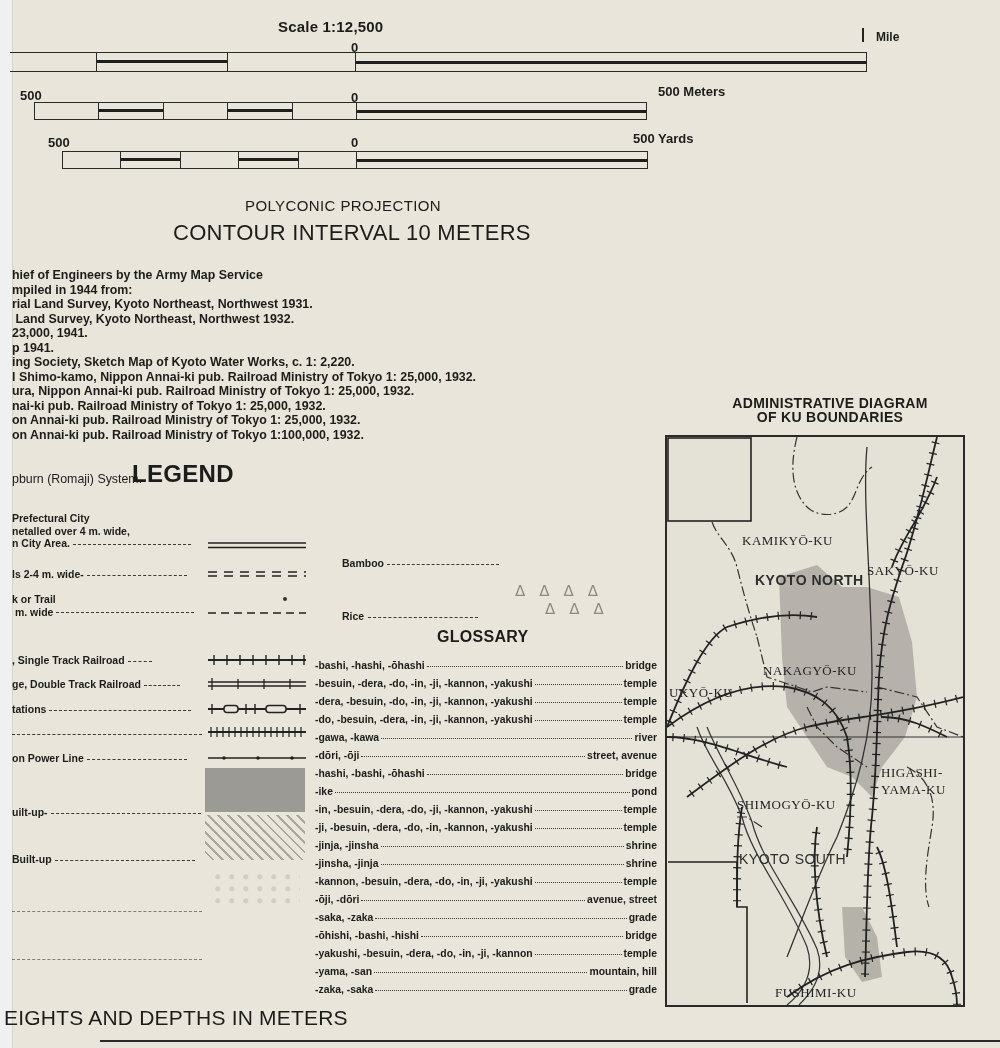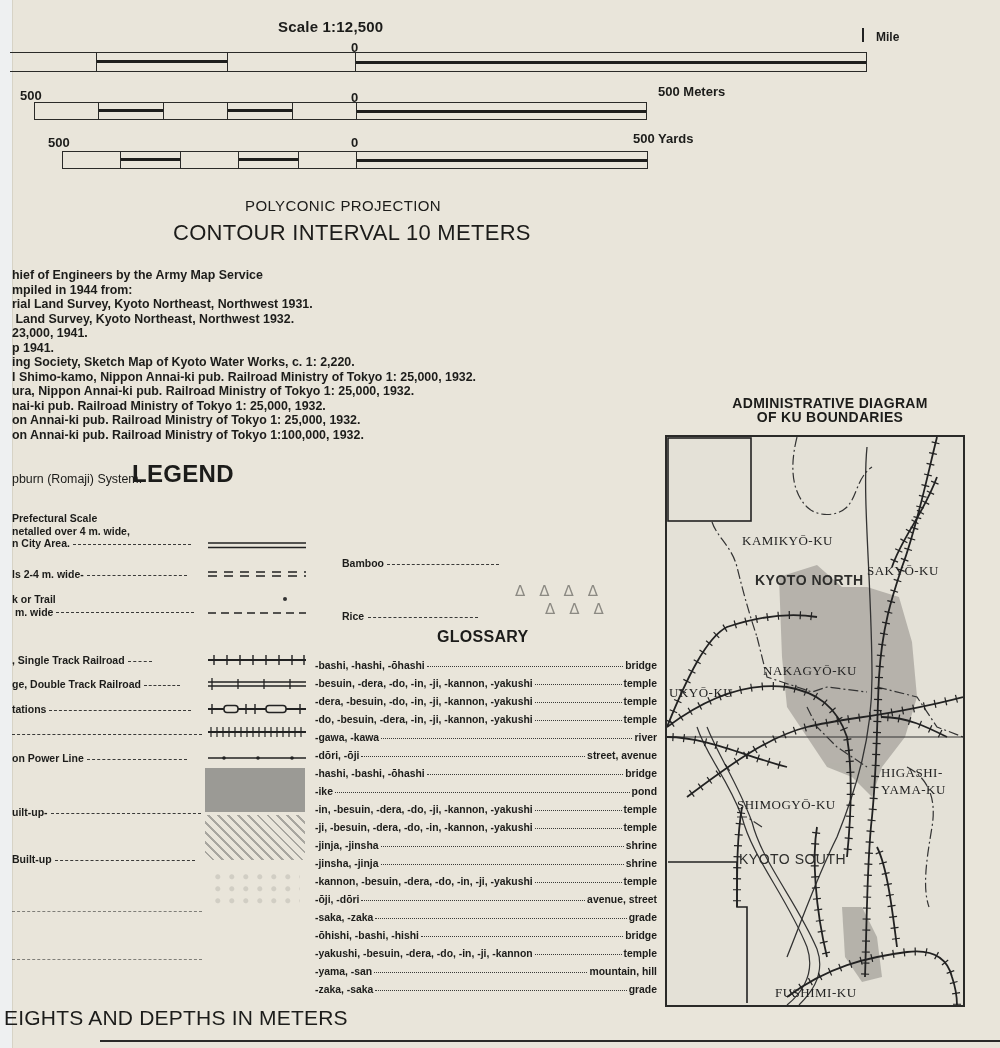--- a/index.html
+++ b/index.html
@@ -107,21 +107,21 @@
   <div>ura, Nippon Annai-ki pub. Railroad Ministry of Tokyo 1: 25,000, 1932.</div>
   <div>nai-ki pub. Railroad Ministry of Tokyo 1: 25,000, 1932.</div>
   <div>on Annai-ki pub. Railroad Ministry of Tokyo 1: 25,000, 1932.</div>
   <div>on Annai-ki pub. Railroad Ministry of Tokyo 1:100,000, 1932.</div>
 </div>
 <div class="abs hepburn">pburn (Romaji) System.</div>
 
 <div class="abs legend-title">LEGEND</div>
 
 <div class="abs legend-item" style="left:12px;top:512px">
-  <div>Prefectural Scale</div>
+  <div>Prefectural City</div>
   <div>netalled over 4 m. wide,</div>
   <div><span>n City Area.</span> <span class="dash" style="width:118px"></span></div>
 </div>
 <svg class="abs" style="left:208px;top:540px" width="100" height="10">
   <line x1="0" y1="3" x2="98" y2="3" stroke="#222" stroke-width="1.6"></line>
     <line x1="0" y1="7.5" x2="98" y2="7.5" stroke="#222" stroke-width="1.6"></line>
 </svg>
 
 <div class="abs legend-item" style="left:12px;top:568px">
   <span>ls 2-4 m. wide</span>- <span class="dash" style="width:100px"></span>

